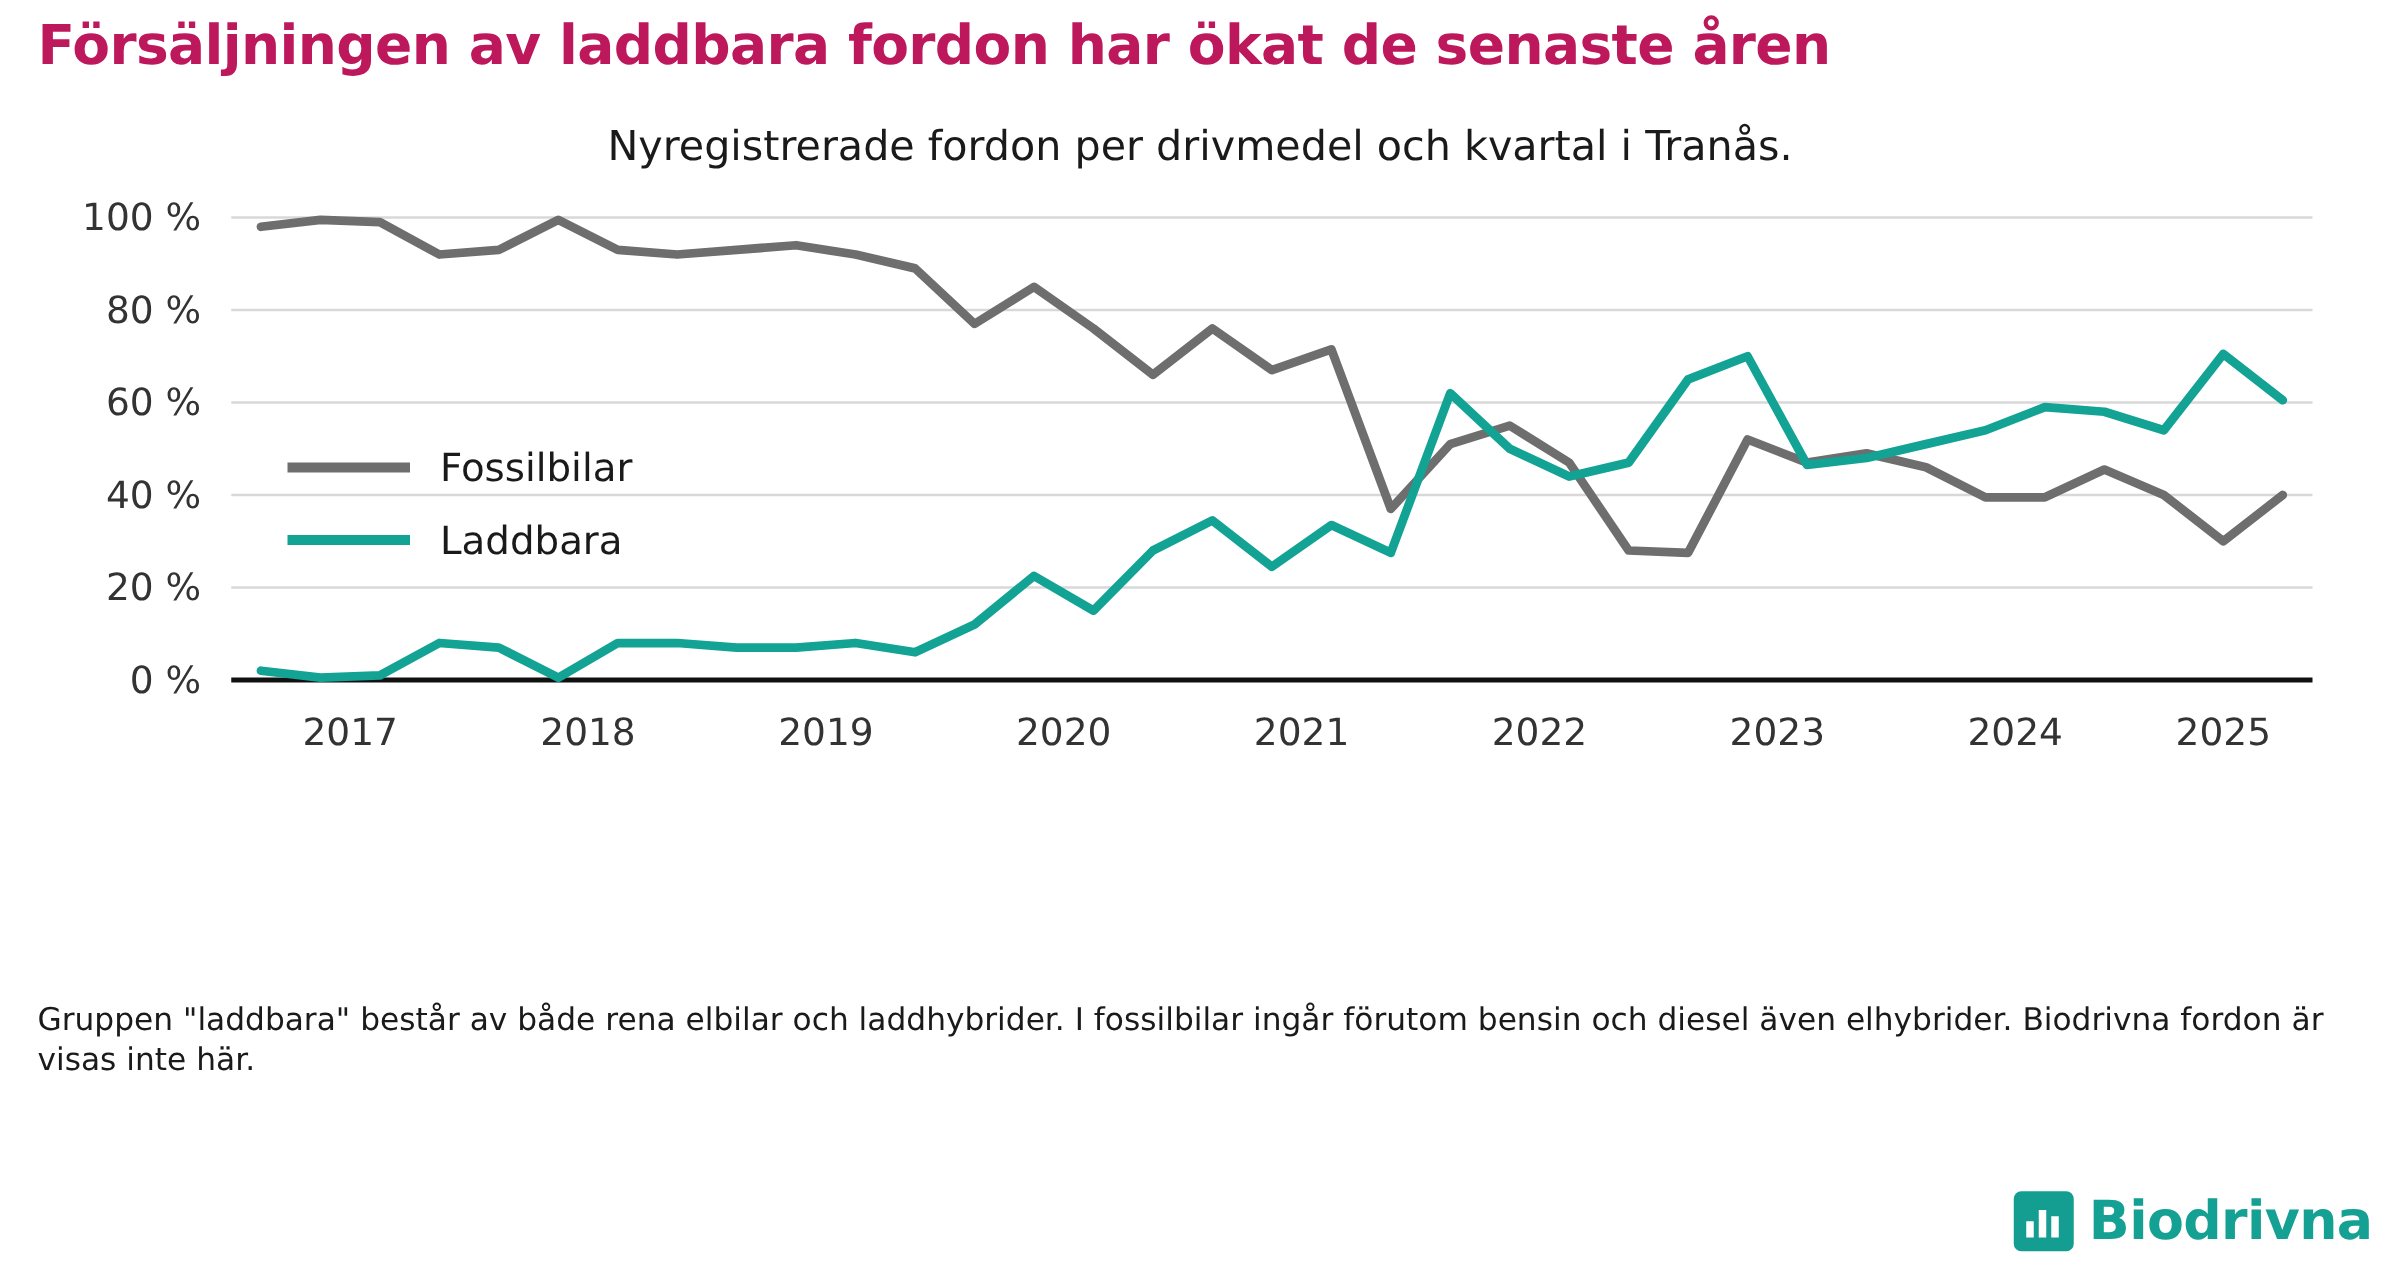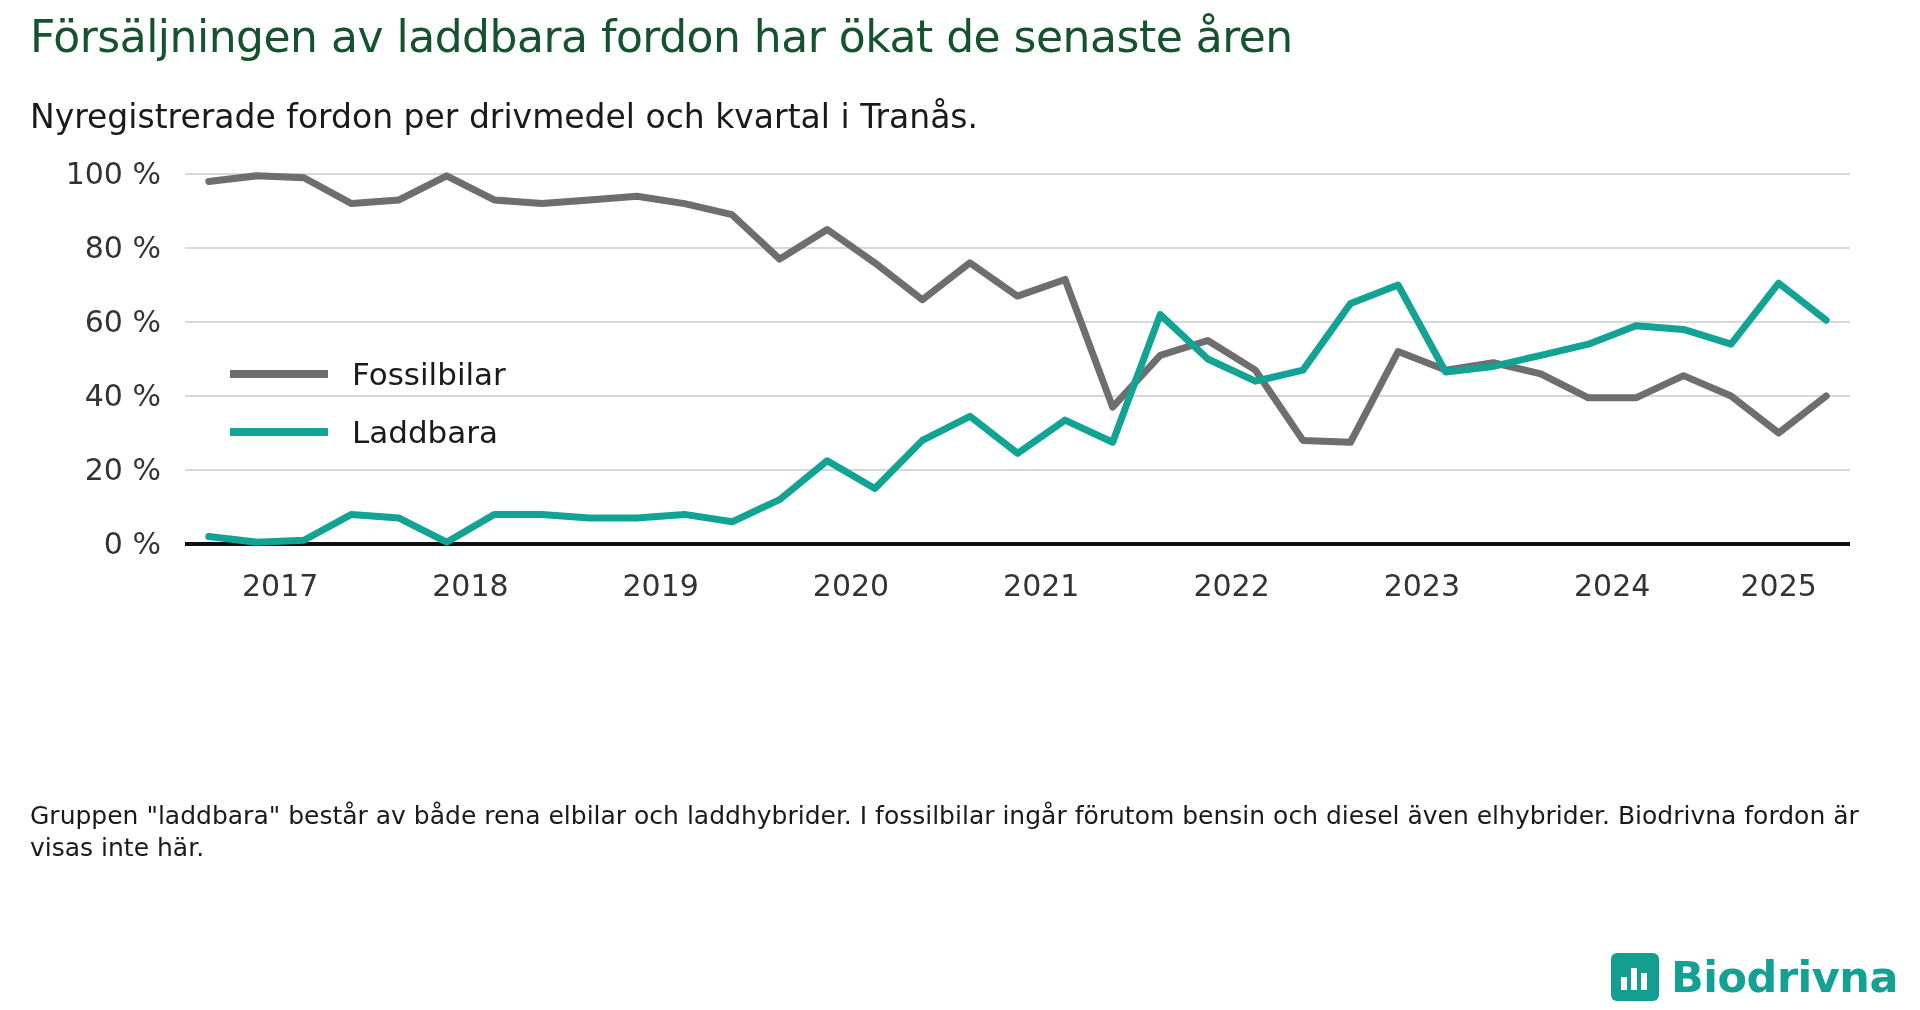--- a/index.html
+++ b/index.html
@@ -18,31 +18,32 @@
   .page {
     position: absolute;
     left: 0; top: 0;
     width: 1920px;
     height: 1010px;
     box-sizing: border-box;
     padding: 0 30px;
   }
   .title {
     font-size: 44px;
-    font-weight: normal;
+    font-weight: bold;
     letter-spacing: -0.5px;
     margin: 12px 0 16px 0;
     line-height: 1.15;
-    color: #14532d;
+    color: #be185d;
   }
   .subtitle {
     font-size: 33px;
     font-weight: normal;
     margin: 34px 0 0 0;
     color: #1a1a1a;
+    text-align: center;
   }
   .chart-wrap {
     position: relative;
     width: 1860px;
     height: 500px;
     margin-top: 18px;
   }
   .chart-svg {
     display: block;
   }

